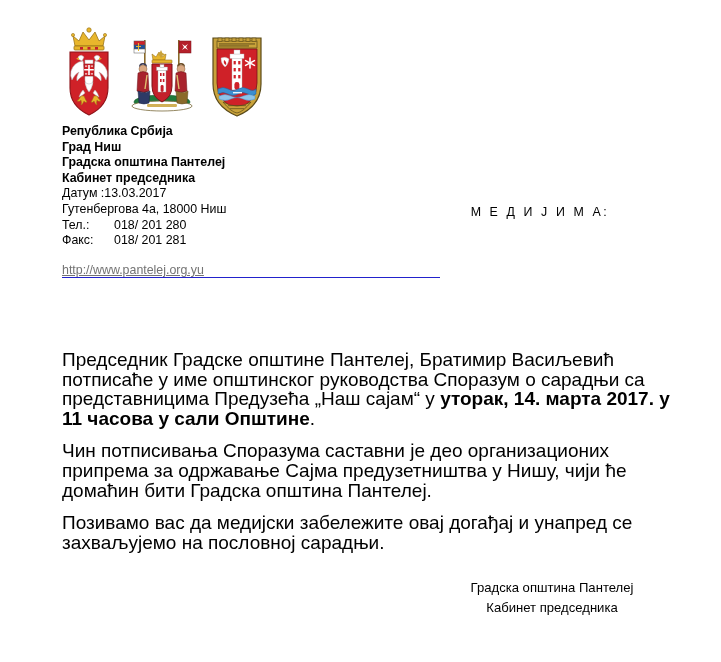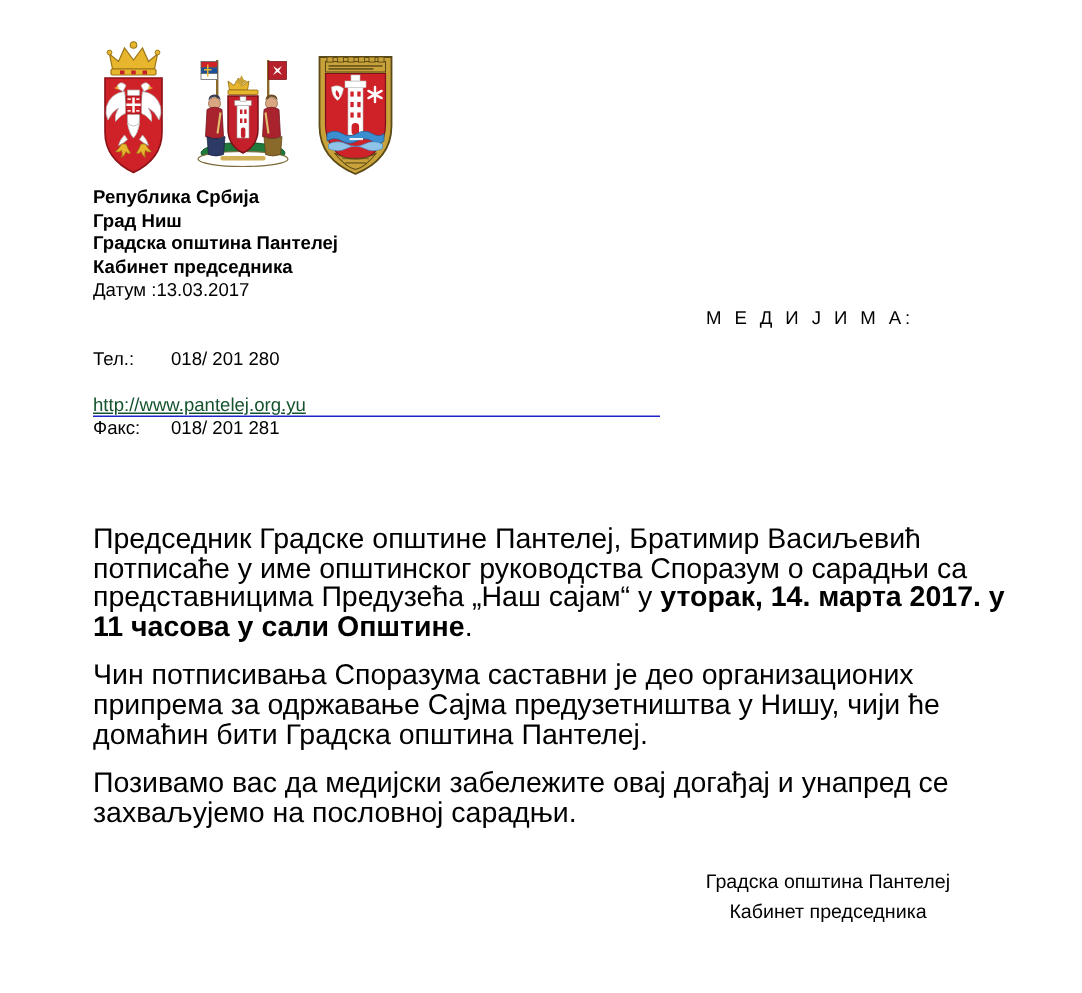--- a/index.html
+++ b/index.html
@@ -47,33 +47,32 @@
   }
   .letterhead .ln {
     display: block;
   }
   .letterhead .b {
     font-weight: bold;
   }
   .lbl {
     display: inline-block;
     width: 52px;
-    margin-top: 30px;
   }
 
   .url-line {
     position: absolute;
     left: 62px;
     top: 263px;
     width: 378px;
     font-size: 12.4px;
     line-height: 15px;
   }
   .url-line a {
-    color: #14532d;
+    color: #737373;
     text-decoration: underline;
   }
   .url-rule {
     position: absolute;
     left: 62px;
     top: 277px;
     width: 378px;
     height: 1px;
     background: #2222cc;
   }
@@ -305,20 +304,21 @@
       </g>
     </svg>
   </div>
 
   <div class="letterhead">
     <span class="ln b">Република Србија</span>
     <span class="ln b">Град Ниш</span>
     <span class="ln b">Градска општина Пантелеј</span>
     <span class="ln b">Кабинет председника</span>
     <span class="ln">Датум :13.03.2017</span>
+    <span class="ln">Гутенбергова 4а, 18000 Ниш</span>
     <span class="ln"><span class="lbl">Тел.:</span><span>018/ 201 280</span></span>
     <span class="ln"><span class="lbl">Факс:</span><span>018/ 201 281</span></span>
   </div>
 
   <div class="url-line">
     <a href="#">http://www.pantelej.org.yu</a>
   </div>
   <div class="url-rule"></div>
 
   <div class="recipient">

